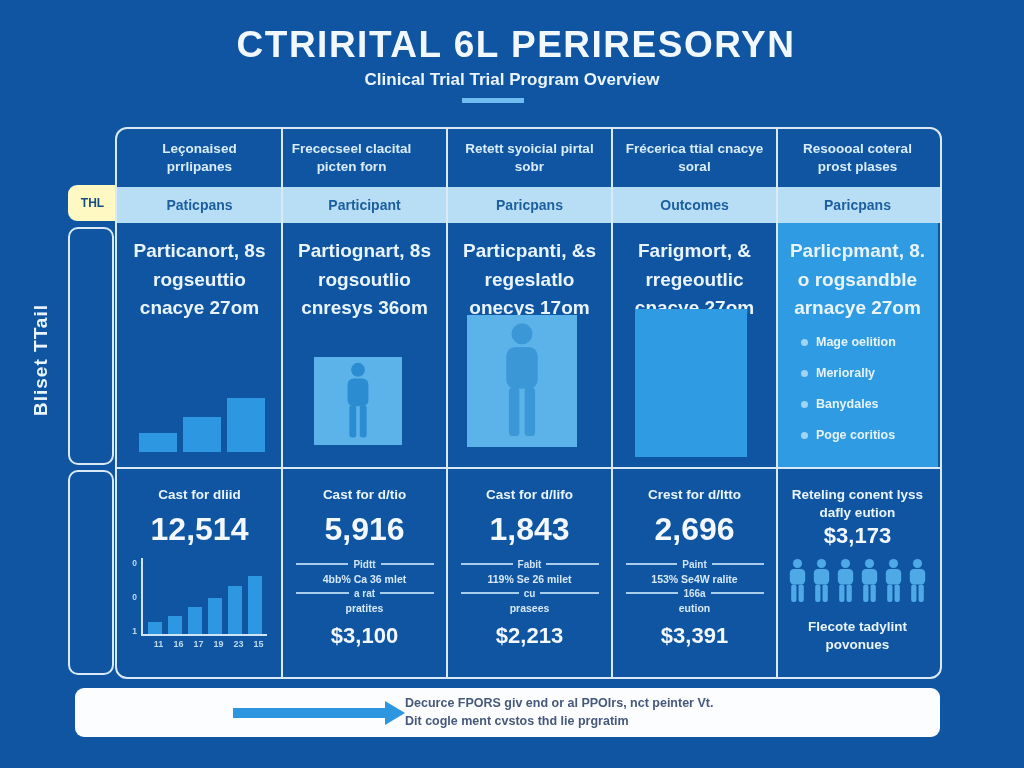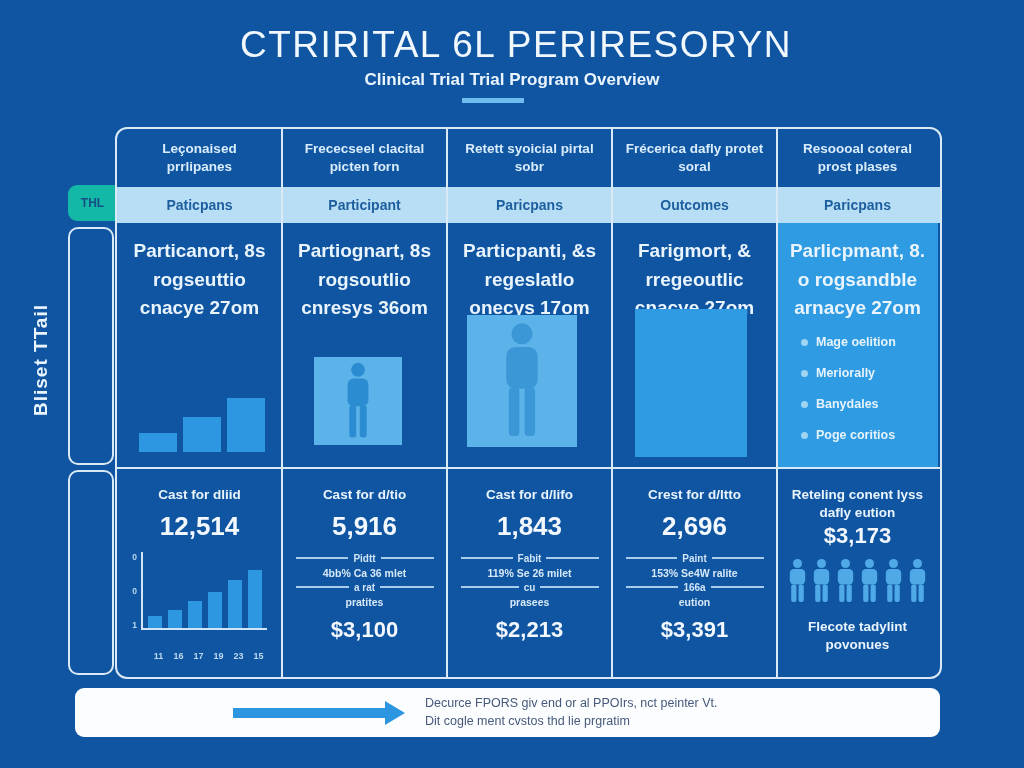--- a/index.html
+++ b/index.html
@@ -1,20 +1,20 @@
 <!DOCTYPE html>
 <html><head>
 <meta charset="utf-8">
 <style>
   html,body{margin:0;padding:0;}
   body{width:1024px;height:768px;background:#0f55a1;font-family:"Liberation Sans",sans-serif;color:#eaf4fd;overflow:hidden;position:relative;}
   .stage{position:absolute;inset:0;}
 
   
-  .title{position:absolute;top:24px;left:0;right:0;text-align:center;font-size:37px;font-weight:normal;letter-spacing:1.5px;color:#f0f7fd;padding-left:8px;}
+  .title{position:absolute;top:24px;left:0;right:0;text-align:center;font-size:37px;font-weight:bold;letter-spacing:1.5px;color:#f0f7fd;padding-left:8px;}
   .subtitle{position:absolute;top:70px;left:0;right:0;text-align:center;font-size:17px;font-weight:bold;color:#eaf4fd;}
   .subtitle-underline{position:absolute;top:98px;left:462px;width:62px;height:5px;background:#6fbcee;}
 
   
   .table{position:absolute;left:115px;top:127px;width:823px;height:548px;border:2px solid #d9e9f6;border-radius:12px;overflow:hidden;}
   .vsep{position:absolute;top:0;bottom:0;width:2px;background:#d9e9f6;}
   .hsep{position:absolute;left:0;right:0;top:338px;height:2px;background:#d9e9f6;}
   .hl-cell{position:absolute;left:660px;top:94px;width:161px;height:244px;background:#2e9be3;}
 
   .hcell{position:absolute;top:0;height:58px;width:165px;display:flex;align-items:center;justify-content:center;text-align:center;font-size:13.5px;font-weight:bold;color:#d8ecfb;line-height:1.3;padding:8px 12px;box-sizing:border-box;}
@@ -31,53 +31,53 @@
   .fig-box.c3{left:350px;top:186px;width:110px;height:132px;}
   .plain-box{position:absolute;left:518px;top:180px;width:112px;height:148px;background:#2f9be3;}
 
   .bullets{position:absolute;left:684px;top:206px;display:flex;flex-direction:column;gap:17px;}
   .bullet-item{display:flex;align-items:center;gap:8px;font-size:12.5px;font-weight:bold;color:#e6f3fc;}
   .bullet-item .dot{width:7px;height:7px;border-radius:50%;background:#9fd4f2;flex:0 0 auto;}
 
   
   .r2cell{position:absolute;top:343px;height:205px;width:165px;display:flex;flex-direction:column;align-items:center;box-sizing:border-box;}
   .r2label{margin-top:14px;font-size:13.5px;font-weight:bold;text-align:center;line-height:1.3;color:#e9f4fd;}
-  .r2value{margin-top:7px;font-size:26px;font-weight:bold;color:#f2f8fd;}
+  .r2value{margin-top:7px;font-size:32px;font-weight:bold;color:#f2f8fd;}
   .divline{margin-top:11px;width:138px;display:flex;align-items:center;gap:5px;font-size:10px;font-weight:bold;color:#cfe4f7;text-align:right;}
   .divline::before,.divline::after{content:"";flex:1;height:1.5px;background:#a8cdec;}
   .divline.second{margin-top:3px;}
   .smalltext{margin-top:3px;font-size:10.5px;font-weight:bold;color:#d7e9f8;text-align:center;}
   .amount{margin-top:9px;font-size:22px;font-weight:bold;color:#f2f8fd;}
 
   
   .chart{margin-top:10px;display:flex;align-items:stretch;height:78px;}
   .chart-y{display:flex;flex-direction:column;justify-content:space-between;font-size:8.5px;font-weight:bold;color:#bcd9f0;padding-right:4px;text-align:right;}
   .chart-plot{display:flex;align-items:flex-end;gap:6px;border-left:2px solid #cfe4f5;border-bottom:2px solid #cfe4f5;padding:0 5px;}
   .chart-plot .bar{width:14px;background:#2d97e2;}
-  .chart-x{display:flex;gap:6px;padding-left:18px;margin-top:21px;font-size:9px;font-weight:bold;color:#bcd9f0;}
+  .chart-x{display:flex;gap:6px;padding-left:18px;margin-top:3px;font-size:9px;font-weight:bold;color:#bcd9f0;}
   .chart-x span{width:14px;text-align:center;}
 
   .r2label.narrow{padding:0 10px;}
   .people{margin-top:9px;display:flex;gap:3px;}
   .caption{margin-top:10px;font-size:13.5px;font-weight:bold;text-align:center;line-height:1.3;color:#e9f4fd;}
 
   
   .side-label-wrap{position:absolute;left:10px;top:250px;width:62px;height:220px;display:flex;align-items:center;justify-content:center;}
   .side-label{transform:rotate(-90deg);white-space:nowrap;font-size:19px;font-weight:bold;letter-spacing:1px;color:#e9f4fd;}
-  .stub{position:absolute;left:68px;top:185px;width:49px;height:36px;background:#14b8a6;border-radius:9px 0 0 9px;display:flex;align-items:center;justify-content:center;font-size:12px;font-weight:bold;color:#174e85;}
+  .stub{position:absolute;left:68px;top:185px;width:49px;height:36px;background:#fef9c3;border-radius:9px 0 0 9px;display:flex;align-items:center;justify-content:center;font-size:12px;font-weight:bold;color:#174e85;}
   .strip{position:absolute;left:68px;width:46px;border:2px solid #d9e9f6;border-radius:10px;box-sizing:border-box;}
   .strip.one{top:227px;height:238px;}
   .strip.two{top:470px;height:205px;}
 
   
   .banner{position:absolute;left:75px;top:688px;width:865px;height:49px;background:#fbfdff;border-radius:9px;display:flex;align-items:center;box-sizing:border-box;}
   .arrow{display:flex;align-items:center;margin-left:158px;}
   .arrow-shaft{width:152px;height:10px;background:#2d96e0;}
   .arrow-head{width:0;height:0;border-left:20px solid #2d96e0;border-top:12px solid transparent;border-bottom:12px solid transparent;}
-  .banner-text{margin-left:20px;font-size:12.5px;color:#47597b;line-height:1.4;}
+  .banner-text{margin-left:0;font-size:12.5px;color:#47597b;line-height:1.4;font-weight:bold;}
 </style>
 </head>
 <body>
 
 <div class="stage">
 
   <div class="title">CTRIRITAL 6L PERIRESORYN</div>
   <div class="subtitle">Clinical Trial Trial Program Overview</div>
   <div class="subtitle-underline"></div>
 
@@ -87,23 +87,23 @@
   <div class="stub">THL</div>
   <div class="strip one"></div>
   <div class="strip two"></div>
 
   <div class="table">
 
     <div class="hl-cell"></div>
     <div class="subheader-bar"></div>
 
     <div class="hcell" style="left:0">Leçonaised prrlipanes</div>
-    <div class="hcell" style="left:165px">Frececseel clacital picten forn</div>
+    <div class="hcell" style="left:152px">Frececseel clacital picten forn</div>
     <div class="hcell" style="left:330px">Retett syoicial pirtal sobr</div>
-    <div class="hcell" style="left:495px">Frécerica dafly protet soral</div>
+    <div class="hcell" style="left:495px">Frécerica ttial cnacye soral</div>
     <div class="hcell" style="left:660px;width:161px">Resoooal coteral prost plases</div>
 
     <div class="scell" style="left:0">Paticpans</div>
     <div class="scell" style="left:165px">Participant</div>
     <div class="scell" style="left:330px">Paricpans</div>
     <div class="scell" style="left:495px">Outcomes</div>
     <div class="scell" style="left:660px;width:161px">Paricpans</div>
 
     <div class="r1text" style="left:8px">Particanort, 8s rogseuttio cnacye 27om</div>
     <div class="r1text" style="left:173px">Partiognart, 8s rogsoutlio cnresys 36om</div>

